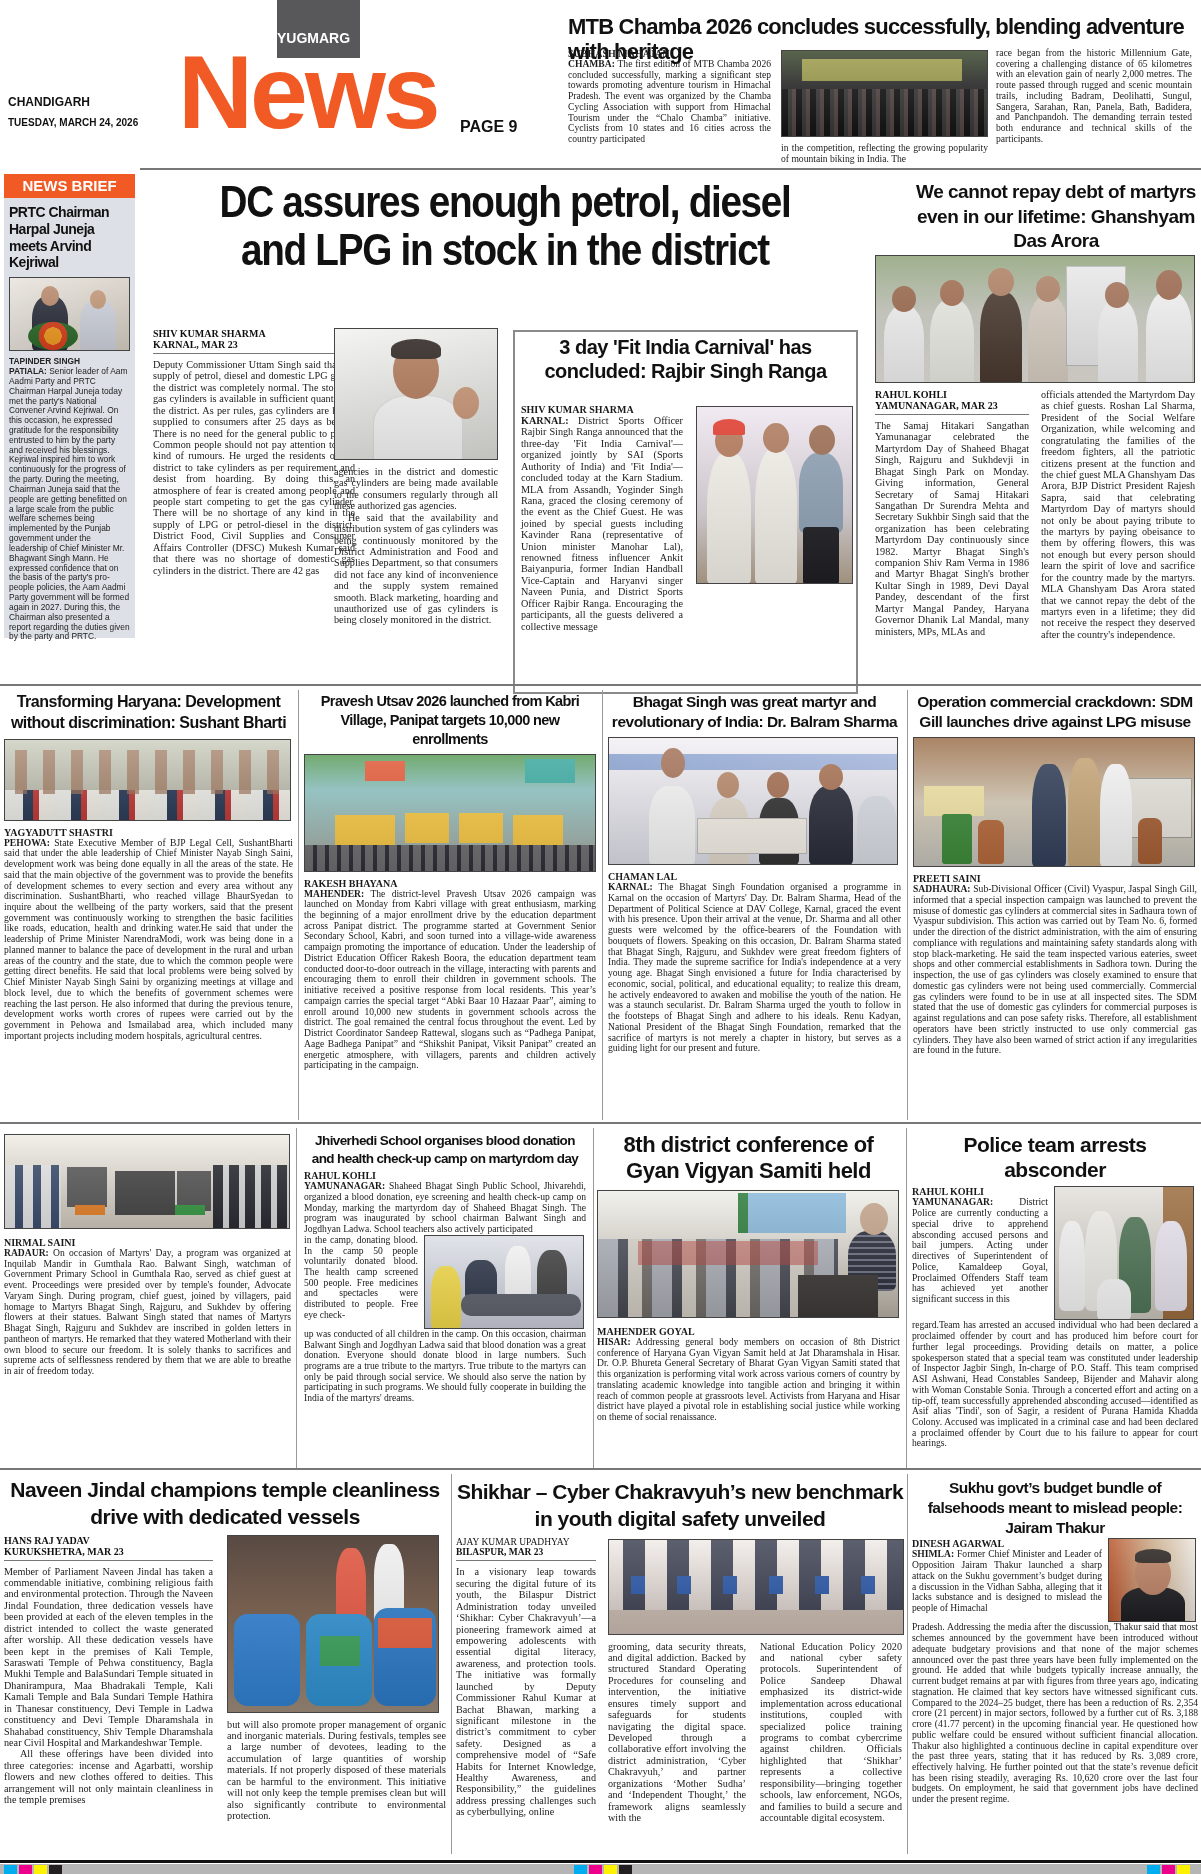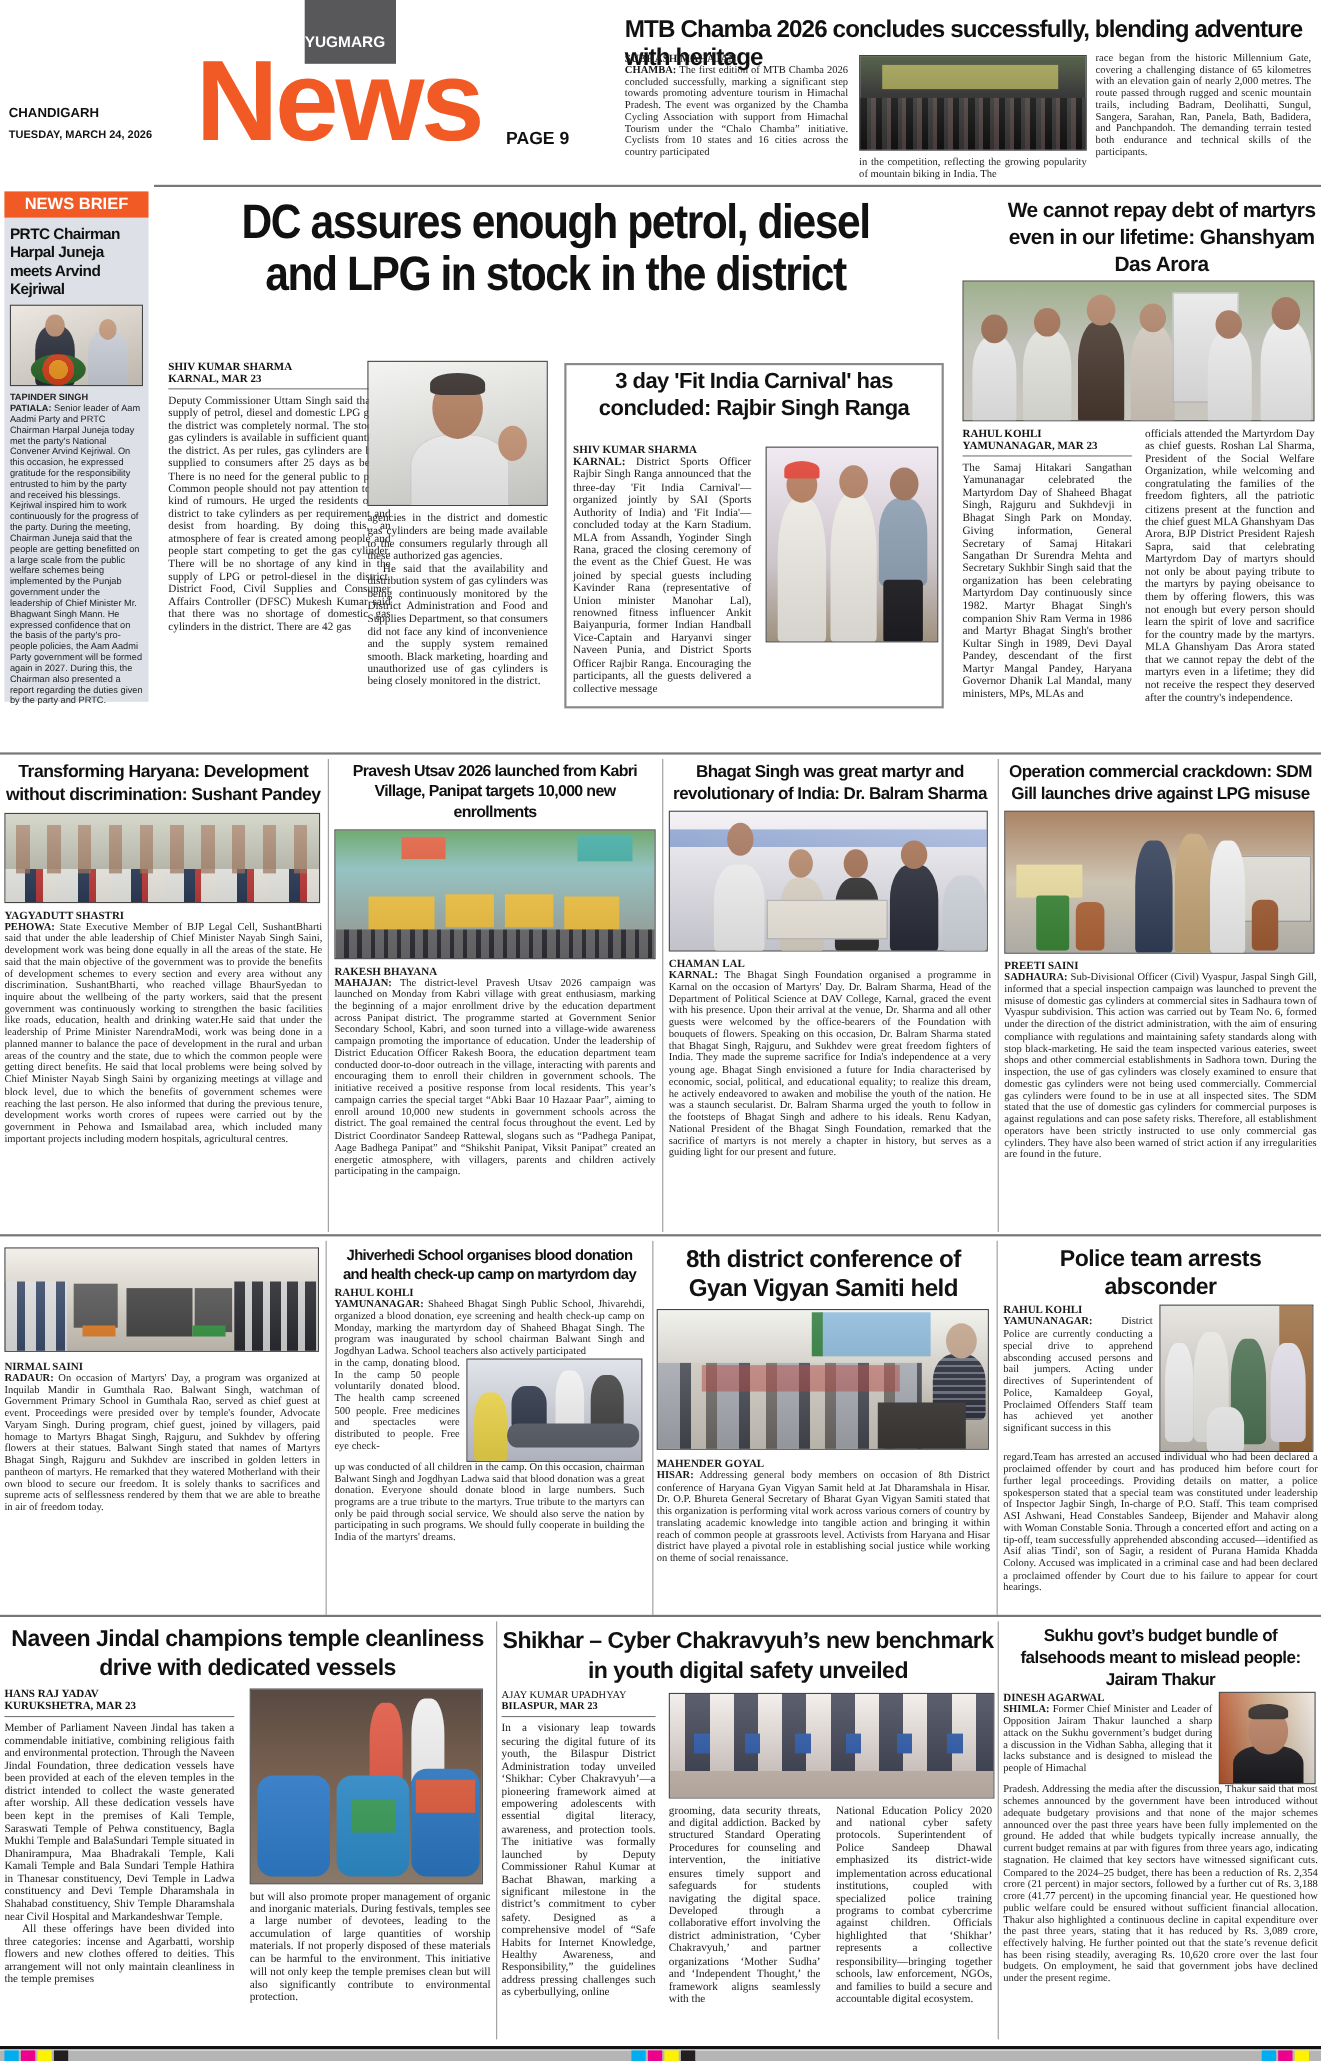--- a/index.html
+++ b/index.html
@@ -82,21 +82,21 @@
   <div class="person" style="left:38px;top:66px;width:90px;height:70px;background:#f7f7f7;border:1px solid #ddd;"></div>
   <div class="head" style="left:58px;top:14px;width:46px;height:56px;background:#b07a5a;"></div>
   <div class="head" style="left:56px;top:10px;width:50px;height:20px;background:#2b2320;border-radius:50% 50% 20% 20%;"></div>
   <div class="head" style="left:118px;top:58px;width:26px;height:32px;background:#c99677;"></div>
 </div>
 <div class="abs" style="left:334px;top:466px;width:164px;">
   <div class="body" style="font-size:10.2px;">agencies in the district and domestic gas cylinders are being made available to the consumers regularly through all these authorized gas agencies.</div>
   <div class="body" style="font-size:10.2px;text-indent:14px;">He said that the availability and distribution system of gas cylinders was being continuously monitored by the District Administration and Food and Supplies Department, so that consumers did not face any kind of inconvenience and the supply system remained smooth. Black marketing, hoarding and unauthorized use of gas cylinders is being closely monitored in the district.</div>
 </div>
 
-<div class="abs" style="left:513px;top:330px;width:345px;height:314px;border:2px solid #8a8a8a;padding:4px 6px;">
+<div class="abs" style="left:513px;top:330px;width:345px;height:364px;border:2px solid #8a8a8a;padding:4px 6px;">
   <div class="hl" style="font-size:20px;text-align:center;line-height:1.18;">3 day 'Fit India Carnival' has concluded: Rajbir Singh Ranga</div>
   <div class="body" style="position:absolute;left:6px;top:72px;width:162px;font-size:10.2px;">
     <span class="byline" style="display:block;">SHIV KUMAR SHARMA</span>
     <span class="dateline">KARNAL:</span>
     <span>District Sports Officer Rajbir Singh Ranga announced that the three-day 'Fit India Carnival'—organized jointly by SAI (Sports Authority of India) and 'Fit India'—concluded today at the Karn Stadium. MLA from Assandh, Yoginder Singh Rana, graced the closing ceremony of the event as the Chief Guest. He was joined by special guests including Kavinder Rana (representative of Union minister Manohar Lal), renowned fitness influencer Ankit Baiyanpuria, former Indian Handball Vice-Captain and Haryanvi singer Naveen Punia, and District Sports Officer Rajbir Ranga. Encouraging the participants, all the guests delivered a collective message</span>
   </div>
   <div class="photo" style="left:181px;top:74px;width:157px;height:178px;background:linear-gradient(180deg,#efe6f0 0%,#d9d2d8 60%,#b5a58f 100%);">
     <div class="person" style="left:10px;top:46px;width:44px;height:132px;background:#f4f1ea;"></div>
     <div class="head" style="left:18px;top:18px;width:28px;height:32px;background:#b27757;"></div>
     <div class="head" style="left:16px;top:12px;width:32px;height:16px;background:#e0392b;border-radius:50% 50% 10% 10%;"></div>
@@ -135,21 +135,21 @@
       </div>
       <div class="body" style="font-size:10.2px;">The Samaj Hitakari Sangathan Yamunanagar celebrated the Martyrdom Day of Shaheed Bhagat Singh, Rajguru and Sukhdevji in Bhagat Singh Park on Monday. Giving information, General Secretary of Samaj Hitakari Sangathan Dr Surendra Mehta and Secretary Sukhbir Singh said that the organization has been celebrating Martyrdom Day continuously since 1982. Martyr Bhagat Singh's companion Shiv Ram Verma in 1986 and Martyr Bhagat Singh's brother Kultar Singh in 1989, Devi Dayal Pandey, descendant of the first Martyr Mangal Pandey, Haryana Governor Dhanik Lal Mandal, many ministers, MPs, MLAs and</div>
     </div>
     <div class="body" style="width:154px;font-size:10.2px;">officials attended the Martyrdom Day as chief guests. Roshan Lal Sharma, President of the Social Welfare Organization, while welcoming and congratulating the families of the freedom fighters, all the patriotic citizens present at the function and the chief guest MLA Ghanshyam Das Arora, BJP District President Rajesh Sapra, said that celebrating Martyrdom Day of martyrs should not only be about paying tribute to the martyrs by paying obeisance to them by offering flowers, this was not enough but every person should learn the spirit of love and sacrifice for the country made by the martyrs. MLA Ghanshyam Das Arora stated that we cannot repay the debt of the martyrs even in a lifetime; they did not receive the respect they deserved after the country's independence.</div>
   </div>
 </div>
 
 <div class="hr" style="left:0;top:684px;width:1201px;"></div>
 
 <div class="abs" style="left:4px;top:692px;width:289px;">
-  <div class="hl" style="font-size:16px;text-align:center;line-height:1.3;">Transforming Haryana: Development without discrimination: Sushant Pandey</div>
+  <div class="hl" style="font-size:16px;text-align:center;line-height:1.3;">Transforming Haryana: Development without discrimination: Sushant Bharti</div>
   <div class="photo" style="position:relative;margin-top:5px;width:287px;height:82px;background:linear-gradient(180deg,#cfd1c3 0%,#b8b6a8 100%);">
     <div style="position:absolute;left:0;top:50px;width:287px;height:32px;background:repeating-linear-gradient(90deg,#f0f0ec 0 18px,#2e3d5a 18px 28px,#c23c3c 28px 34px,#f3f1e8 34px 48px);"></div>
     <div style="position:absolute;left:0;top:10px;width:287px;height:44px;background:repeating-linear-gradient(90deg,transparent 0 10px,#a2765b 10px 22px,transparent 22px 28px);opacity:.7;"></div>
   </div>
   <div class="body" style="margin-top:6px;">
     <span class="byline" style="display:block;">YAGYADUTT SHASTRI</span>
     <span class="dateline">PEHOWA:</span>
     <span>State Executive Member of BJP Legal Cell, SushantBharti said that under the able leadership of Chief Minister Nayab Singh Saini, development work was being done equally in all the areas of the state. He said that the main objective of the government was to provide the benefits of development schemes to every section and every area without any discrimination. SushantBharti, who reached village BhaurSyedan to inquire about the wellbeing of the party workers, said that the present government was continuously working to strengthen the basic facilities like roads, education, health and drinking water.He said that under the leadership of Prime Minister NarendraModi, work was being done in a planned manner to balance the pace of development in the rural and urban areas of the country and the state, due to which the common people were getting direct benefits. He said that local problems were being solved by Chief Minister Nayab Singh Saini by organizing meetings at village and block level, due to which the benefits of government schemes were reaching the last person. He also informed that during the previous tenure, development works worth crores of rupees were carried out by the government in Pehowa and Ismailabad area, which included many important projects including modern hospitals, agricultural centres.</span>
   </div>
 </div>
@@ -161,21 +161,21 @@
     <div style="position:absolute;left:30px;top:60px;width:60px;height:30px;background:#f5c542;"></div>
     <div style="position:absolute;left:100px;top:58px;width:44px;height:30px;background:#f5c542;"></div>
     <div style="position:absolute;left:154px;top:58px;width:44px;height:30px;background:#f5c542;"></div>
     <div style="position:absolute;left:208px;top:60px;width:50px;height:30px;background:#f5c542;"></div>
     <div style="position:absolute;left:60px;top:6px;width:40px;height:20px;background:#e25a3a;"></div>
     <div style="position:absolute;left:220px;top:4px;width:50px;height:24px;background:#3ba9a0;"></div>
     <div style="position:absolute;left:0;top:90px;width:292px;height:28px;background:repeating-linear-gradient(90deg,#6d6d70 0 8px,#2f2f36 8px 12px);"></div>
   </div>
   <div class="body" style="margin-top:6px;">
     <span class="byline" style="display:block;">RAKESH BHAYANA</span>
-    <span class="dateline">MAHAJAN:</span>
+    <span class="dateline">MAHENDER:</span>
     <span>The district-level Pravesh Utsav 2026 campaign was launched on Monday from Kabri village with great enthusiasm, marking the beginning of a major enrollment drive by the education department across Panipat district. The programme started at Government Senior Secondary School, Kabri, and soon turned into a village-wide awareness campaign promoting the importance of education. Under the leadership of District Education Officer Rakesh Boora, the education department team conducted door-to-door outreach in the village, interacting with parents and encouraging them to enroll their children in government schools. The initiative received a positive response from local residents. This year’s campaign carries the special target “Abki Baar 10 Hazaar Paar”, aiming to enroll around 10,000 new students in government schools across the district. The goal remained the central focus throughout the event. Led by District Coordinator Sandeep Rattewal, slogans such as “Padhega Panipat, Aage Badhega Panipat” and “Shikshit Panipat, Viksit Panipat” created an energetic atmosphere, with villagers, parents and children actively participating in the campaign.</span>
   </div>
 </div>
 <div class="vr" style="left:602px;top:690px;height:430px;"></div>
 
 <div class="abs" style="left:608px;top:692px;width:293px;">
   <div class="hl" style="font-size:15.5px;text-align:center;line-height:1.3;">Bhagat Singh was great martyr and revolutionary of India: Dr. Balram Sharma</div>
   <div class="photo" style="position:relative;margin-top:5px;width:290px;height:128px;background:linear-gradient(180deg,#f2f0f4 0%,#dcdce6 100%);">
     <div style="position:absolute;left:0;top:16px;width:290px;height:16px;background:linear-gradient(90deg,#3e6ab8,#6e8fd0);opacity:.55;"></div>
     <div class="person" style="left:40px;top:48px;width:46px;height:80px;background:#f5f5f5;"></div>

